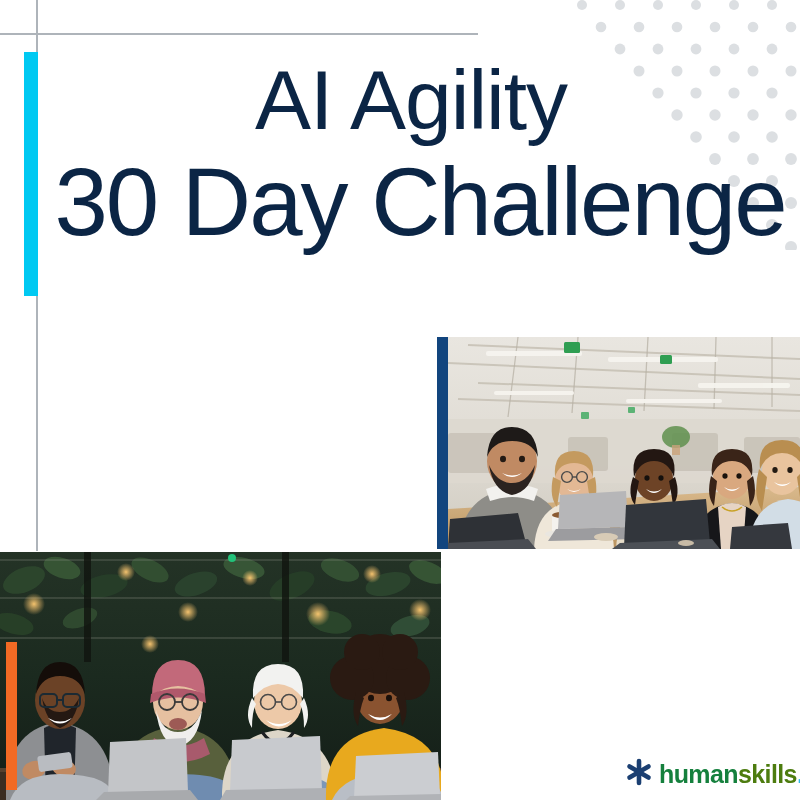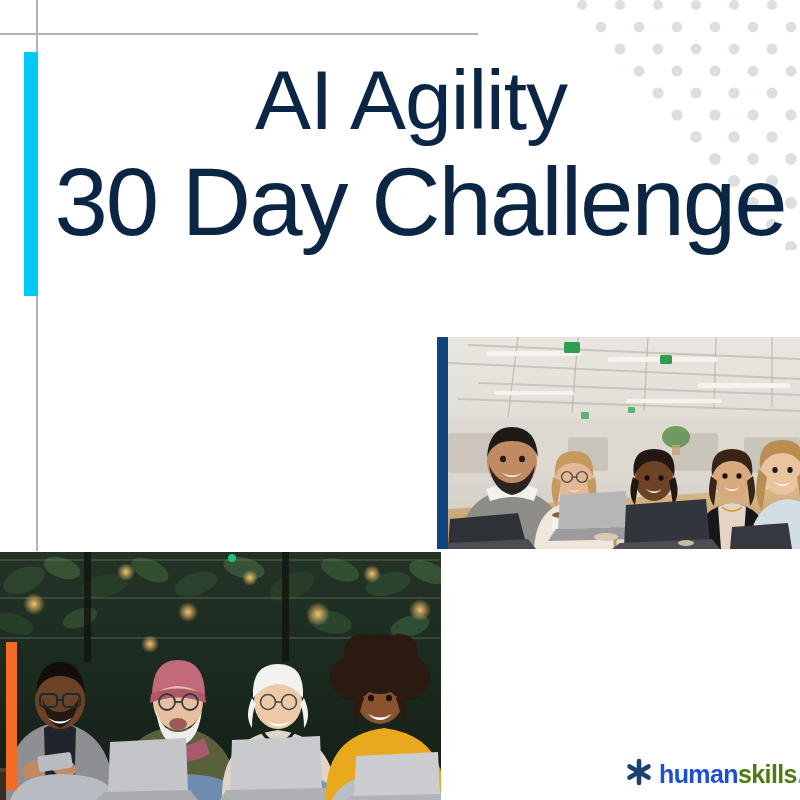--- a/index.html
+++ b/index.html
@@ -127,21 +127,21 @@
     gap: 7px;
   }
   .logo-mark { display: block; }
   .logo-word {
     font-size: 25px;
     font-weight: 700;
     letter-spacing: -0.6px;
     line-height: 1;
     white-space: nowrap;
   }
-  .w-human  { color: #1d4ed8; }
+  .w-human  { color: #15803d; }
   .w-skills { color: #4d7c0f; }
   .w-ai     { color: #2bb8e8; }
 </style>
 </head>
 <body>
 
 <div id="canvas">
 
   <div class="rule-h"></div>
   <div class="rule-v"></div>

